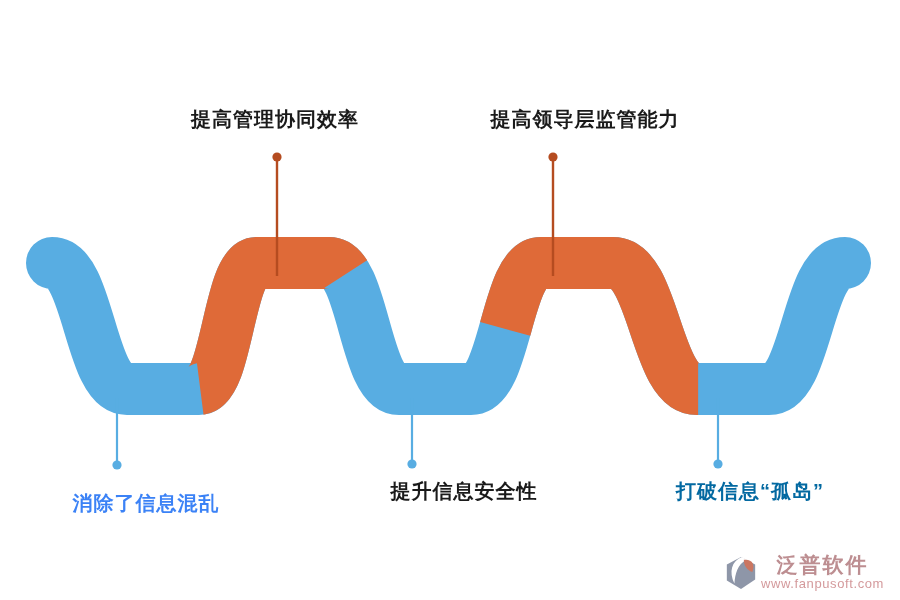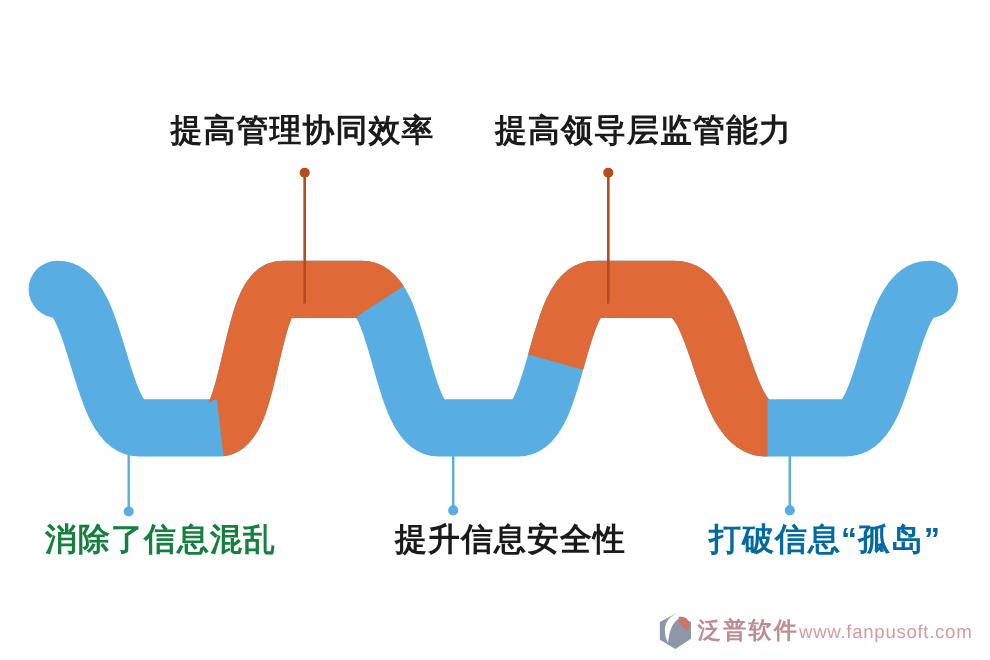--- a/index.html
+++ b/index.html
@@ -4,30 +4,30 @@
 <style>
   html,body { margin:0; padding:0; background:#ffffff; }
   .stage {
     position:relative; width:900px; height:600px;
     background:#ffffff; overflow:hidden;
     font-family:"Liberation Sans", sans-serif;
   }
   .stage svg.diagram { position:absolute; left:0; top:0; }
   .callout-label {
     position:absolute; transform:translate(-50%,-50%);
-    font-weight:bold; font-size:29px; letter-spacing:1px;
+    font-weight:bold; font-size:20px; letter-spacing:1px;
     color:#1a1a1a; white-space:nowrap;
   }
   .logo {
     position:absolute; right:16px; bottom:8px;
     display:flex; align-items:center; gap:3px;
   }
-  .logo-text-col { display:flex; flex-direction:row; align-items:flex-end; }
+  .logo-text-col { display:flex; flex-direction:column; align-items:center; }
   .logo-name { font-weight:bold; font-size:21px; letter-spacing:2px; line-height:1.05; }
-  .logo-url  { font-size:17px; letter-spacing:0.6px; line-height:1.2; }
+  .logo-url  { font-size:13px; letter-spacing:0.6px; line-height:1.2; }
 </style>
 </head>
 <body>
 
 <div class="stage">
 
   <svg class="diagram" id="wave-svg" width="900" height="600" viewBox="0 0 900 600">
       <path d="M 52 263 C 89.5 263 89.5 389 127 389 L 199 389 C 228 389 228 263 257 263 L 329 263 C 364 263 364 389 399 389 L 471 389 C 506 389 506 263 541 263 L 613 263 C 655 263 655 389 697 389 L 769 389 C 807 389 807 263 845 263" fill="none" stroke="#58ade2" stroke-width="52" stroke-linecap="round"></path>
       <path d="M 52 263 C 89.5 263 89.5 389 127 389 L 199 389 C 228 389 228 263 257 263 L 329 263 C 364 263 364 389 399 389 L 471 389 C 506 389 506 263 541 263 L 613 263 C 655 263 655 389 697 389 L 769 389 C 807 389 807 263 845 263" fill="none" stroke="#df6a38" stroke-width="52" stroke-linecap="butt" stroke-dasharray="236.39089202880888 1278.4017333984375" stroke-dashoffset="-227.60195159912286"></path>
       <path d="M 52 263 C 89.5 263 89.5 389 127 389 L 199 389 C 228 389 228 263 257 263 L 329 263 C 364 263 364 389 399 389 L 471 389 C 506 389 506 263 541 263 L 613 263 C 655 263 655 389 697 389 L 769 389 C 807 389 807 263 845 263" fill="none" stroke="#df6a38" stroke-width="52" stroke-linecap="butt" stroke-dasharray="311.6080627441404 1278.4017333984375" stroke-dashoffset="-739.6041564941409"></path>
@@ -38,21 +38,21 @@
       <line x1="117" y1="398" x2="117" y2="465" stroke="#58ade2" stroke-width="2.2"></line>
       <circle cx="117" cy="465" r="4.6" fill="#58ade2"></circle>
       <line x1="412" y1="398" x2="412" y2="464" stroke="#58ade2" stroke-width="2.2"></line>
       <circle cx="412" cy="464" r="4.6" fill="#58ade2"></circle>
       <line x1="718" y1="398" x2="718" y2="464" stroke="#58ade2" stroke-width="2.2"></line>
       <circle cx="718" cy="464" r="4.6" fill="#58ade2"></circle>
     </svg>
 
   <div class="callout-label" style="left: 275px; top: 119px; color: rgb(26, 26, 26);">提高管理协同效率</div>
   <div class="callout-label" style="left: 585px; top: 119px; color: rgb(26, 26, 26); text-align: right;">提高领导层监管能力</div>
-  <div class="callout-label" style="left: 146px; top: 491px; color: #15803d;">消除了信息混乱</div>
+  <div class="callout-label" style="left: 146px; top: 503px; color: #3b82f6;">消除了信息混乱</div>
   <div class="callout-label" style="left: 464px; top: 491px; color: rgb(26, 26, 26); text-align: right;">提升信息安全性</div>
   <div class="callout-label" style="left: 750px; top: 491px; color: #0369a1;">打破信息“孤岛”</div>
 
   <div class="logo">
     <svg width="34" height="36" viewBox="0 0 36 38">
       <polygon id="logo-hex" points="18,2 33,10 33,26 18,36 3,27 3,10" fill="#8e96a8"></polygon>
       <path d="M19 2 C8 6 5 18 11 30 C12 20 14 10 24 5 Z" fill="#ffffff"></path>
       <path id="logo-leaf" d="M21 5 C30 4 33 10 30 18 C24 16 21 11 21 5 Z" fill="#cb7661"></path>
     </svg>
     <div class="logo-text-col">

